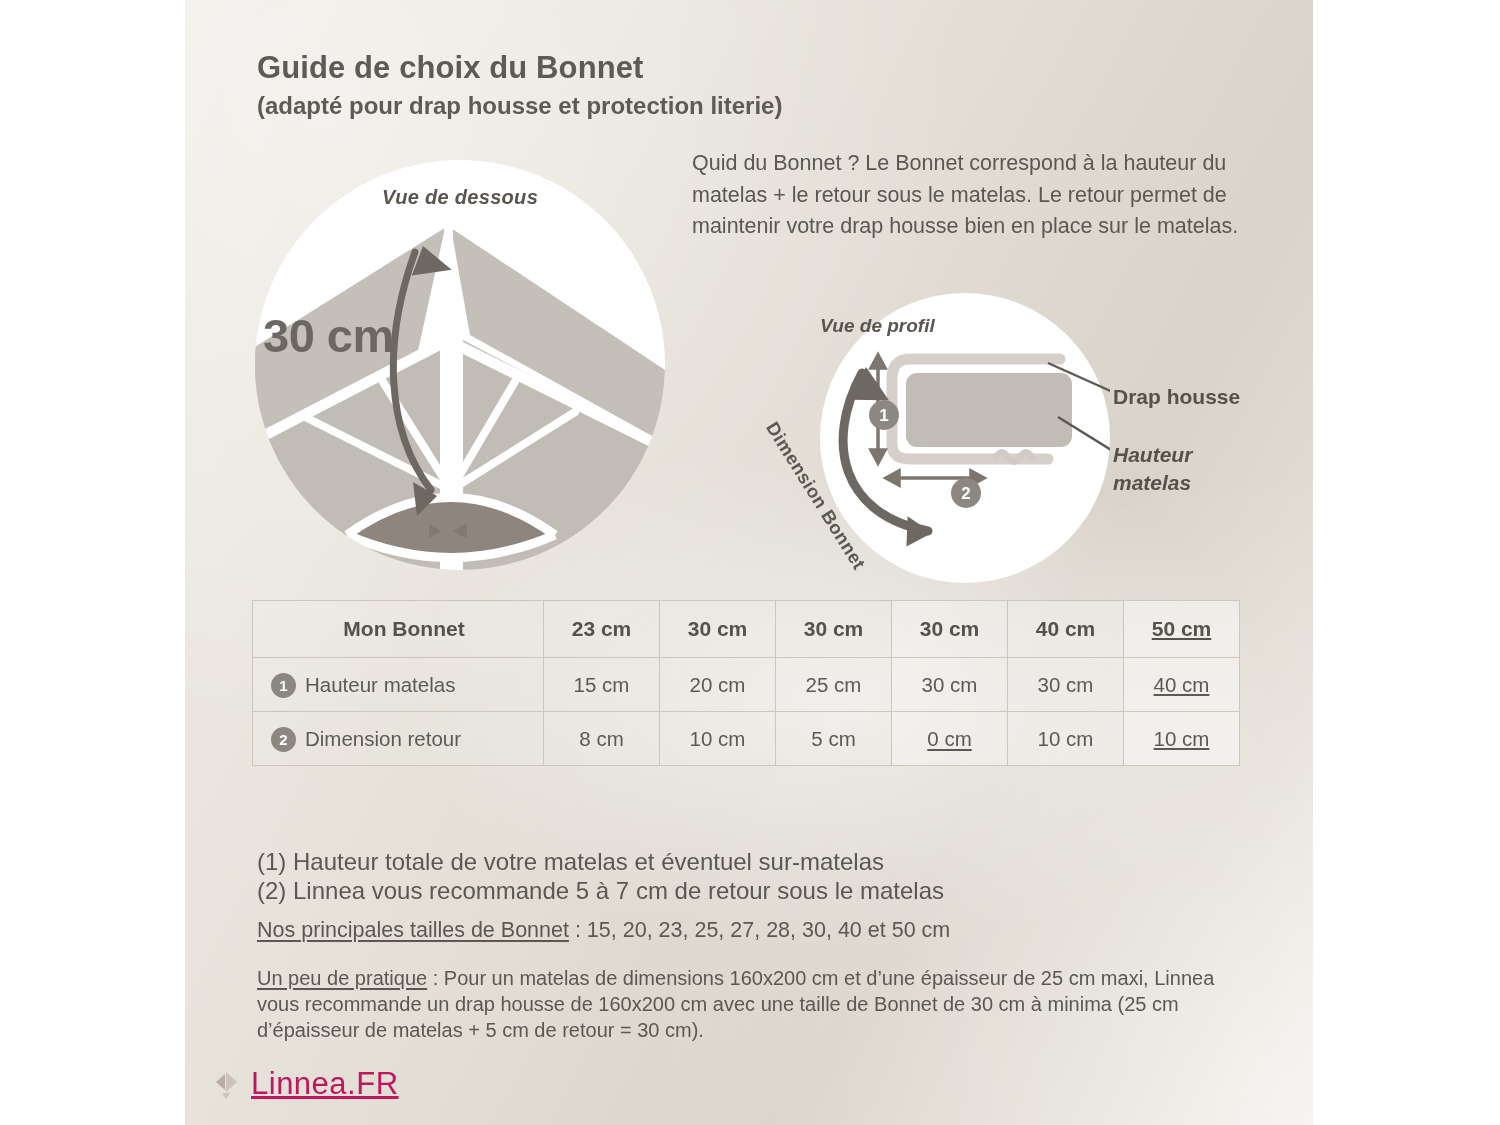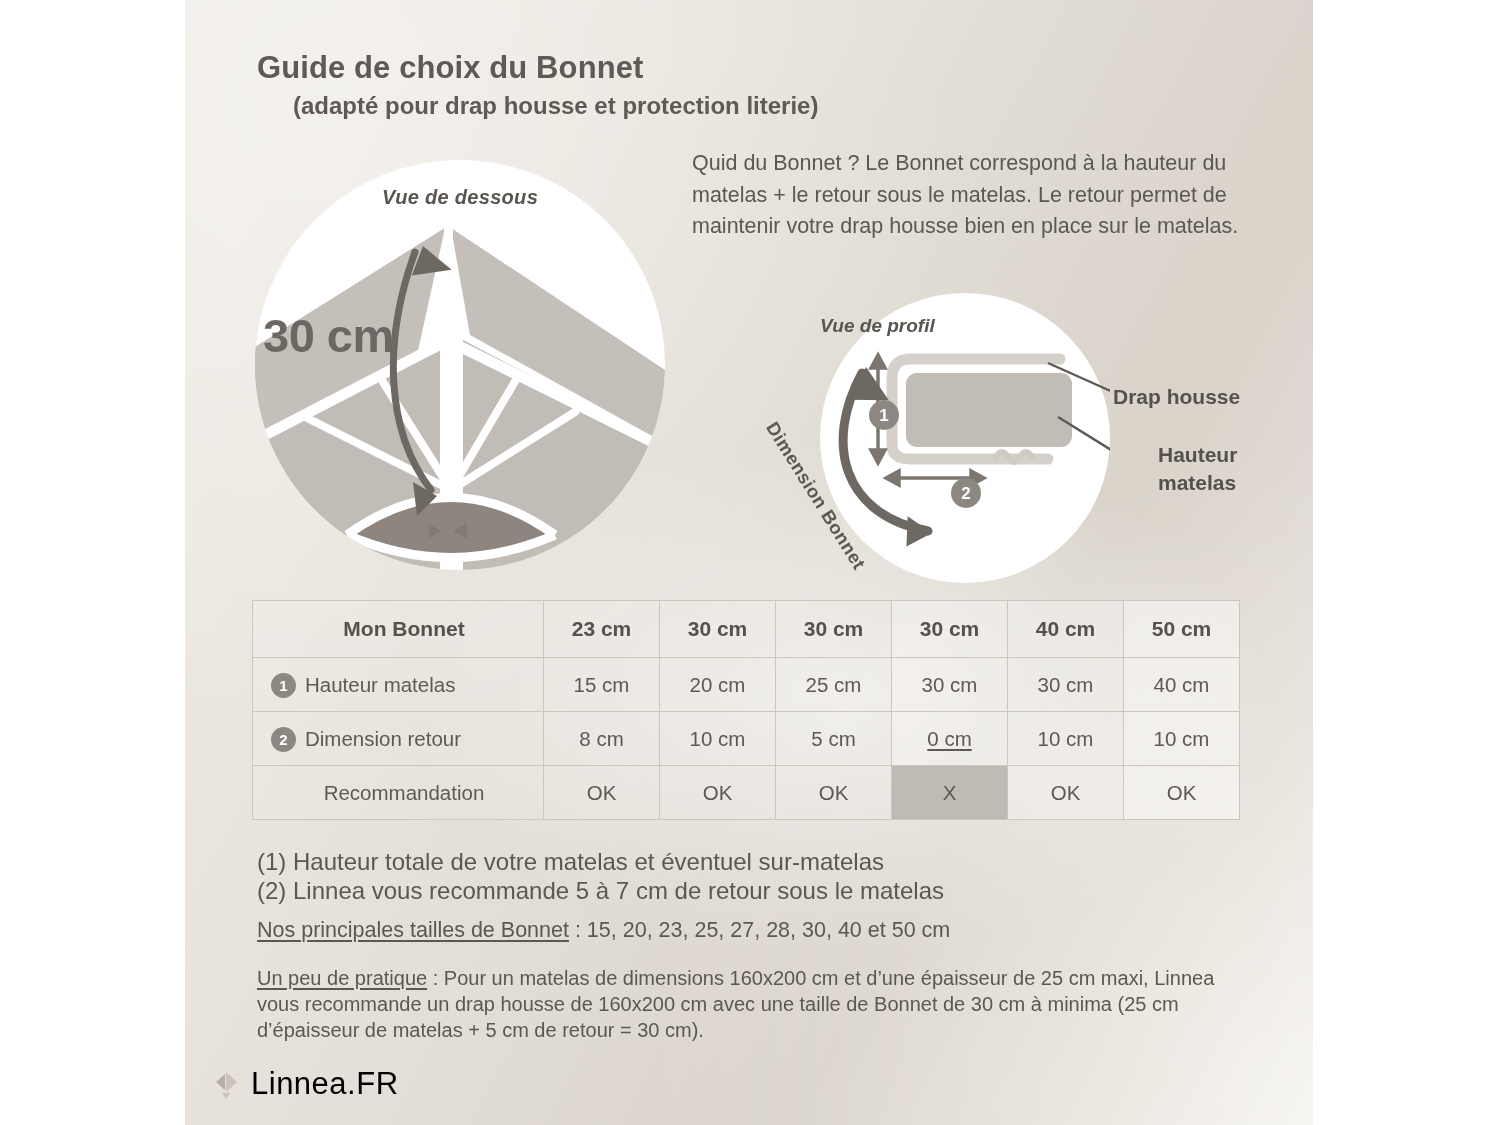--- a/index.html
+++ b/index.html
@@ -20,21 +20,21 @@
       radial-gradient(circle at 12% 8%, rgba(255,255,255,.45), rgba(255,255,255,0) 45%),
       radial-gradient(circle at 95% 96%, rgba(255,255,255,.40), rgba(255,255,255,0) 40%);
     mix-blend-mode:screen;opacity:.8;
   }
 
   .abs{position:absolute;}
 
   
   #title{left:257px;top:48px;width:900px;}
   #title .l1{font-size:31px;font-weight:bold;color:#5e5a55;letter-spacing:.1px;line-height:40px;}
-  #title .l2{font-size:24px;font-weight:bold;color:#5e5a55;line-height:34px;margin-top:1px;margin-left:36px;}
+  #title .l2{font-size:24px;font-weight:bold;color:#5e5a55;line-height:34px;margin-top:1px;}
 
   #intro{left:692px;top:148px;width:570px;font-size:21.5px;line-height:31.5px;color:#5b5752;}
 
   
   #circleL{left:255px;top:160px;width:410px;height:410px;}
   #circleL .cap{
     position:absolute;left:0;top:26px;width:410px;text-align:center;
     font-size:20px;font-style:italic;font-weight:bold;color:#59554f;letter-spacing:.3px;
   }
   #cmLabel{
@@ -47,21 +47,21 @@
     position:absolute;left:0;top:22px;width:290px;text-align:left;
     font-size:19px;font-style:italic;font-weight:bold;color:#59554f;
   }
   #dimBonnet{
     left:780px;top:418px;width:240px;
     transform:rotate(58deg);transform-origin:0 0;
     font-size:18.5px;font-weight:bold;color:#5c5852;letter-spacing:.4px;white-space:nowrap;
   }
   .callout{font-size:21px;font-weight:bold;color:#55514c;line-height:28px;}
   #coDrap{left:1113px;top:383px;}
-  #coHaut{left:1158px;top:441px;}
+  #coHaut{left:1113px;top:441px;font-style:italic;}
 
   .badge{
     display:inline-flex;align-items:center;justify-content:center;
     width:25px;height:25px;border-radius:50%;background:#8d8781;color:#fff;
     font-size:15px;font-weight:bold;line-height:1;
   }
   #b1{left:869px;top:400px;position:absolute;width:30px;height:30px;font-size:17px;}
   #b2{left:951px;top:478px;position:absolute;width:30px;height:30px;font-size:17px;}
 
   
@@ -72,32 +72,32 @@
     background:rgba(255,255,255,0.10);
   }
   #tbl tr.hdr td{font-weight:bold;font-size:21px;color:#55514c;height:56px;}
   #tbl td.lab{text-align:left;padding-left:18px;width:268px;position:relative;}
   #tbl td.lab.ctr{text-align:center;padding-left:16px;}
   #tbl td.lab .bw{display:inline-flex;align-items:center;gap:9px;}
   #tbl td.hl{background:#bfbab3;}
   #tbl td u{text-decoration:underline;text-underline-offset:3px;}
   
   #tbl td.br{background:rgba(255,255,255,0.30);}
-  #tbl td.br2{background:rgba(255,255,255,0.46);}
+  #tbl td.br2{background:rgba(255,255,255,0.46);text-decoration:underline;}
 
   
   #fn{left:257px;top:848px;font-size:24px;line-height:28.5px;color:#5b5752;}
   #sizes{left:257px;top:918px;font-size:21.5px;color:#5b5752;}
   #sizes u{text-decoration:underline;text-underline-offset:3px;}
   #prat{left:257px;top:965px;width:1000px;font-size:20px;line-height:26px;color:#5b5752;}
   #prat u{text-decoration:underline;text-underline-offset:3px;}
 
   
   #logo{left:212px;top:1066px;display:flex;align-items:center;gap:11px;}
-  #logo .txt{font-size:31px;color:#000000;letter-spacing:.5px;}
+  #logo .txt{font-size:31px;color:#be185d;letter-spacing:.5px;text-decoration:underline;}
 </style>
 </head>
 <body>
 
 <div id="stage">
   <div id="panel"></div>
 
   <div id="title" class="abs">
     <div class="l1">Guide de choix du Bonnet</div>
     <div class="l2">(adapté pour drap housse et protection literie)</div>
@@ -231,29 +231,20 @@
             <span>Dimension retour</span>
           </span>
         </td>
         <td>8 cm</td>
         <td>10 cm</td>
         <td>5 cm</td>
         <td class="br"><u>0 cm</u></td>
         <td class="br">10 cm</td>
         <td class="br2">10 cm</td>
       </tr>
-      <tr>
-        <td class="lab ctr">Recommandation</td>
-        <td>OK</td>
-        <td>OK</td>
-        <td>OK</td>
-        <td class="hl">X</td>
-        <td class="br">OK</td>
-        <td class="br2">OK</td>
-      </tr>
     </tbody>
   </table>
 
   <div id="fn" class="abs">
     <div>(1) Hauteur totale de votre matelas et éventuel sur-matelas</div>
     <div>(2) Linnea vous recommande 5 à 7 cm de retour sous le matelas</div>
   </div>
 
   <div id="sizes" class="abs">
     <u>Nos principales tailles de Bonnet</u><span> : 15, 20, 23, 25, 27, 28, 30, 40 et 50 cm</span>

